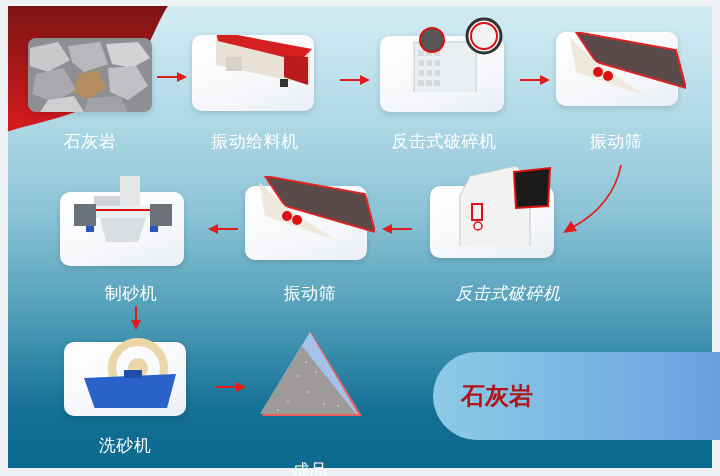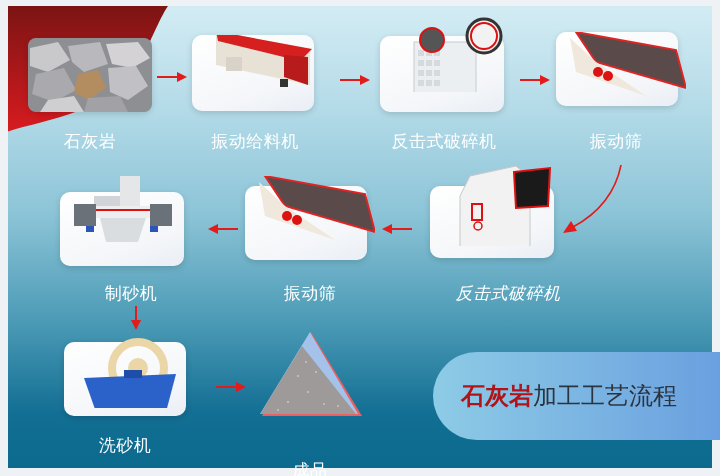--- a/index.html
+++ b/index.html
@@ -207,14 +207,13 @@
       <circle cx="58" cy="40" r="1"></circle>
       <circle cx="80" cy="74" r="1"></circle>
       <circle cx="20" cy="78" r="1"></circle>
       <circle cx="48" cy="30" r="1"></circle>
     </g>
 </svg>
 <div class="label" style="left:230px;top:459px;">成品</div>
 
 <div class="title-pill">
   <span class="title-accent">石灰岩</span>
-    <span class="title-rest">加工工艺流程</span>
 </div>
 
 </body></html>

